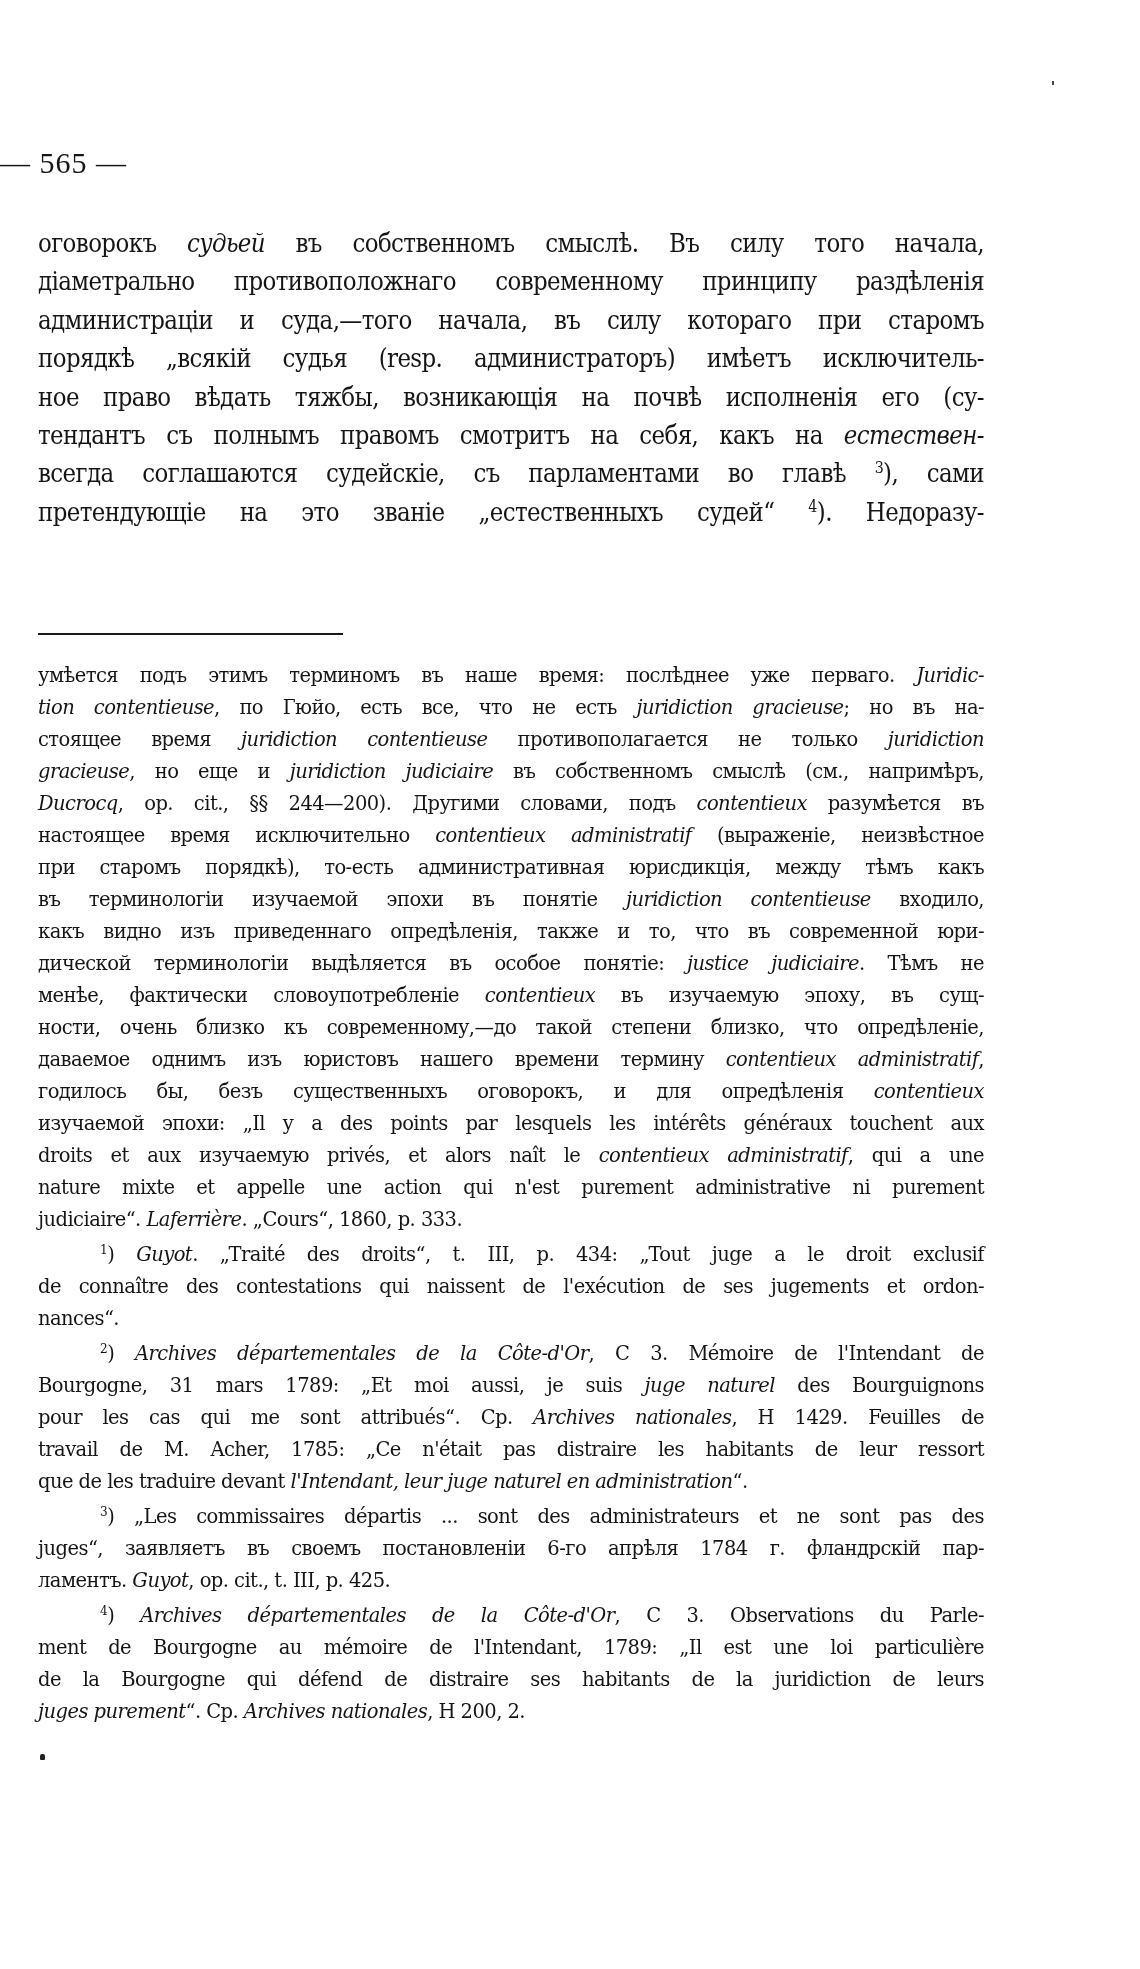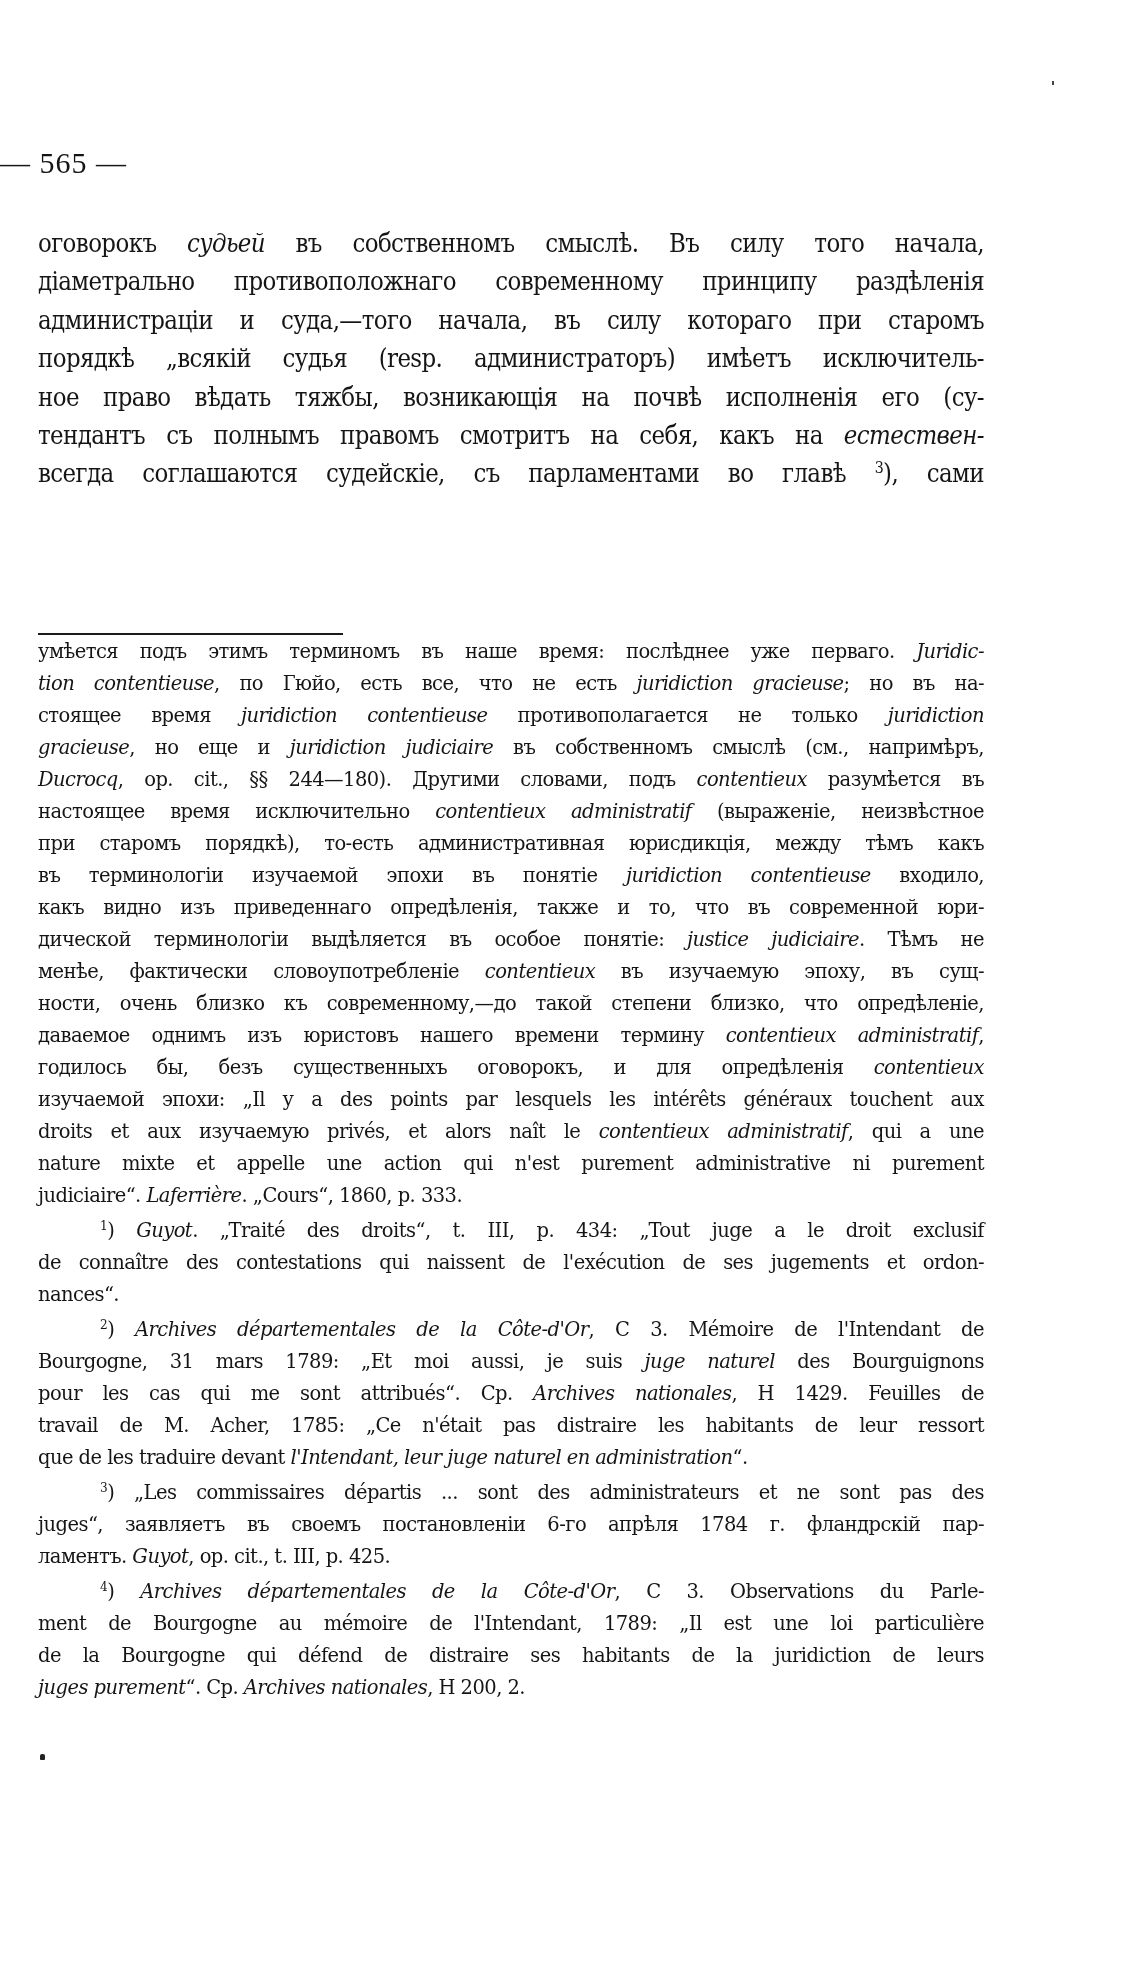--- a/index.html
+++ b/index.html
@@ -5,21 +5,21 @@
   html,body{margin:0;padding:0;background:#ffffff;}
   body{width:1140px;height:1969px;position:relative;overflow:hidden;color:#151515;
        font-family:"DejaVu Serif","Liberation Serif",serif;}
   .page-number{position:absolute;left:0;width:1025px;top:146px;text-align:left;
        font-size:30px;letter-spacing:1px;font-family:Liberation Serif, serif;}
   .body-text{position:absolute;left:38px;top:224px;width:946px;}
   .line{height:38.4px;line-height:38.4px;font-size:25.5px;white-space:nowrap;
         text-align:justify;text-align-last:justify;font-family:"DejaVu Serif",serif;
         font-stretch:condensed;letter-spacing:-0.6px;}
   .fn-rule{position:absolute;left:38px;top:633px;width:305px;height:0;border-top:2.5px solid #1a1a1a;}
-  .footnotes{position:absolute;left:38px;top:636px;width:946px;}
+  .footnotes{position:absolute;left:38px;top:660px;width:946px;}
   .fn-line{height:32px;line-height:32px;font-size:19.5px;white-space:nowrap;
         text-align:justify;text-align-last:justify;font-family:"DejaVu Serif",serif;letter-spacing:-0.55px;}
   .fn-line.ragged{text-align-last:left;}
   .fn-line.indent{padding-left:80px;}
   .fn-gap{height:3px;}
   i{}
   sup{font-size:62%;line-height:0;vertical-align:0.55em;}
   .speck{position:absolute;left:40px;top:1754px;width:5px;height:6px;background:#222;border-radius:2px 2px 1px 1px;}
   .speck2{position:absolute;left:1052px;top:81px;width:2px;height:4px;background:#444;}
 </style>
@@ -31,30 +31,31 @@
 <div class="page-number">— 565 —</div>
 
 <div class="body-text" id="body-text">
     <div class="line"><span>оговорокъ </span><i>судьей</i><span> въ собственномъ смыслѣ. Въ силу того начала,</span></div>
     <div class="line"><span>діаметрально противоположнаго современному принципу раздѣленія</span></div>
     <div class="line"><span>администраціи и суда,—того начала, въ силу котораго при старомъ</span></div>
     <div class="line"><span>порядкѣ „всякій судья (resp. администраторъ) имѣетъ исключитель-</span></div>
     <div class="line"><span>ное право вѣдать тяжбы, возникающія на почвѣ исполненія его (су-</span></div>
     <div class="line"><span>тендантъ съ полнымъ правомъ смотритъ на себя, какъ на </span><i>естествен-</i></div>
     <div class="line"><span>всегда соглашаются судейскіе, съ парламентами во главѣ </span><sup>3</sup><span>), сами</span></div>
+    <div class="line"><span>претендующіе на это званіе „естественныхъ судей“ </span><sup>4</sup><span>). Недоразу-</span></div>
   </div>
 
 <div class="fn-rule"></div>
 
 <div class="footnotes" id="footnotes">
     <div class="fn-line"><span>умѣется подъ этимъ терминомъ въ наше время: послѣднее уже перваго. </span><i>Juridic-</i></div>
     <div class="fn-line"><i>tion contentieuse</i><span>, по Гюйо, есть все, что не есть </span><i>juridiction gracieuse</i><span>; но въ на-</span></div>
     <div class="fn-line"><span>стоящее время </span><i>juridiction contentieuse</i><span> противополагается не только </span><i>juridiction</i></div>
     <div class="fn-line"><i>gracieuse</i><span>, но еще и </span><i>juridiction judiciaire</i><span> въ собственномъ смыслѣ (см., напримѣръ,</span></div>
-    <div class="fn-line"><i>Ducrocq</i><span>, op. cit., §§ 244—180). Другими словами, подъ </span><i>contentieux</i><span> разумѣется въ</span></div>
+    <div class="fn-line"><i>Ducrocq</i><span>, op. cit., §§ 244—200). Другими словами, подъ </span><i>contentieux</i><span> разумѣется въ</span></div>
     <div class="fn-line"><span>настоящее время исключительно </span><i>contentieux administratif</i><span> (выраженіе, неизвѣстное</span></div>
     <div class="fn-line"><span>при старомъ порядкѣ), то-есть административная юрисдикція, между тѣмъ какъ</span></div>
     <div class="fn-line"><span>въ терминологіи изучаемой эпохи въ понятіе </span><i>juridiction contentieuse</i><span> входило,</span></div>
     <div class="fn-line"><span>какъ видно изъ приведеннаго опредѣленія, также и то, что въ современной юри-</span></div>
     <div class="fn-line"><span>дической терминологіи выдѣляется въ особое понятіе: </span><i>justice judiciaire</i><span>. Тѣмъ не</span></div>
     <div class="fn-line"><span>менѣе, фактически словоупотребленіе </span><i>contentieux</i><span> въ изучаемую эпоху, въ сущ-</span></div>
     <div class="fn-line"><span>ности, очень близко къ современному,—до такой степени близко, что опредѣленіе,</span></div>
     <div class="fn-line"><span>даваемое однимъ изъ юристовъ нашего времени термину </span><i>contentieux administratif</i><span>,</span></div>
     <div class="fn-line"><span>годилось бы, безъ существенныхъ оговорокъ, и для опредѣленія </span><i>contentieux</i></div>
     <div class="fn-line"><span>изучаемой эпохи: „Il y a des points par lesquels les intérêts généraux touchent aux</span></div>

